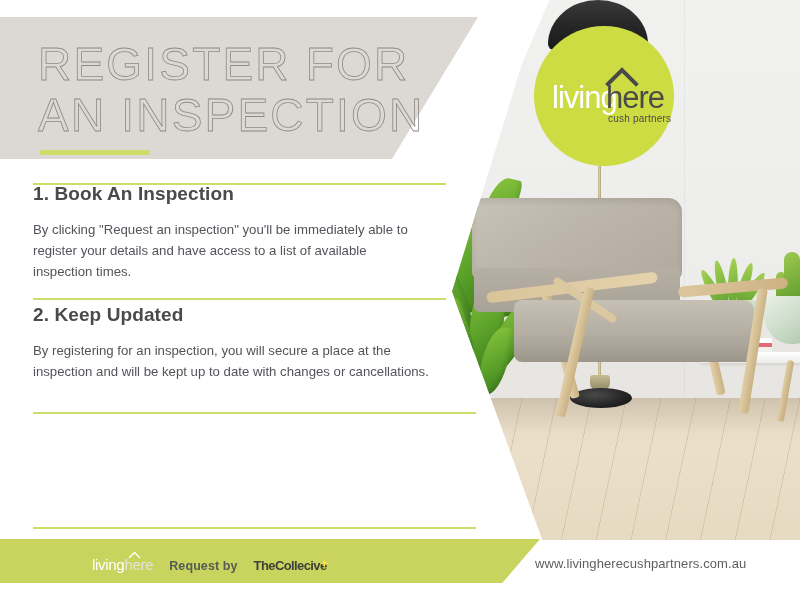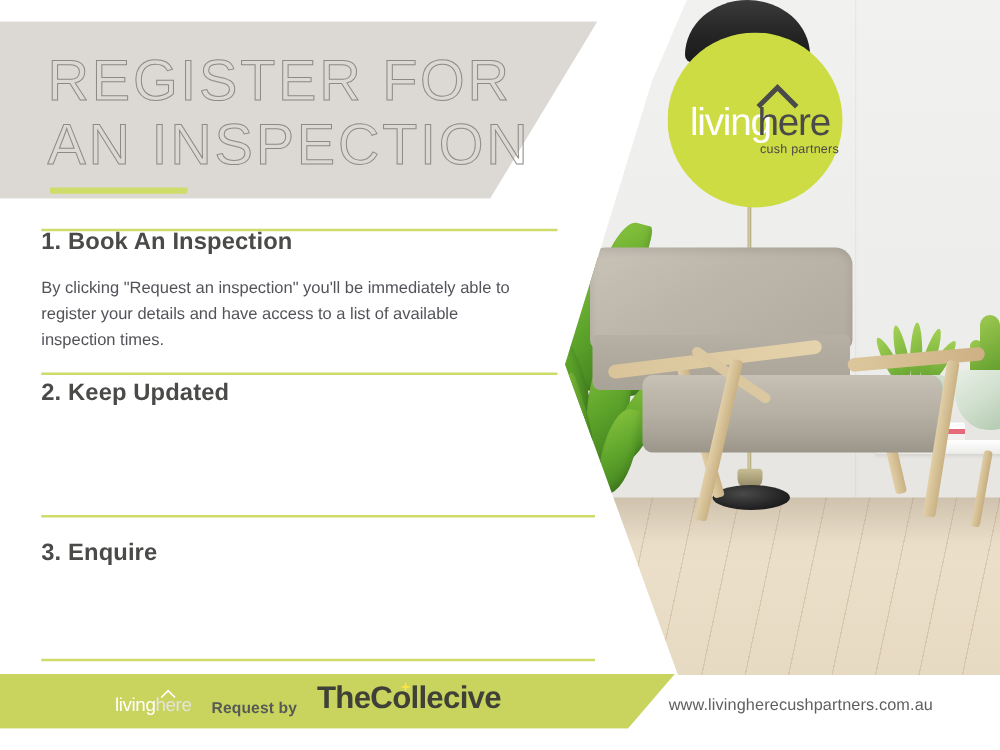--- a/index.html
+++ b/index.html
@@ -331,21 +331,21 @@
   }
   .powered {
     font-size: 12.5px;
     font-weight: bold;
     color: #585a55;
     letter-spacing: 0.1px;
     white-space: nowrap;
   }
   .collective {
     position: relative;
-    font-size: 25px;
+    font-size: 13px;
     font-weight: bold;
     color: #3f4038;
     letter-spacing: -0.6px;
     white-space: nowrap;
   }
   .star {
     position: absolute;
     left: 66px; top: 1px;
     width: 9px; height: 9px;
     color: #ffe24a;
@@ -440,26 +440,27 @@
       <h2 class="sec-title">1. Book An Inspection</h2>
       <p class="sec-body">By clicking "Request an inspection" you'll be immediately able to
 register your details and have access to a list of available
 inspection times.</p>
     </div>
 
     <div class="divider div-2"></div>
 
     <div class="section sec-2">
       <h2 class="sec-title">2. Keep Updated</h2>
+      <p class="sec-body">By registering for an inspection, you will secure a place at the
+inspection and will be kept up to date with changes or cancellations.</p>
     </div>
 
     <div class="divider div-3"></div>
 
     <div class="section sec-3">
-      <h2 class="sec-title">3. Enquire</h2>
     </div>
 
     <div class="divider div-4"></div>
   </div>
 
   <div class="footer-bar"></div>
 
   <div class="footer-inner">
     <span class="fl-logo">
       <svg class="fl-roof" viewBox="0 0 13 8">

